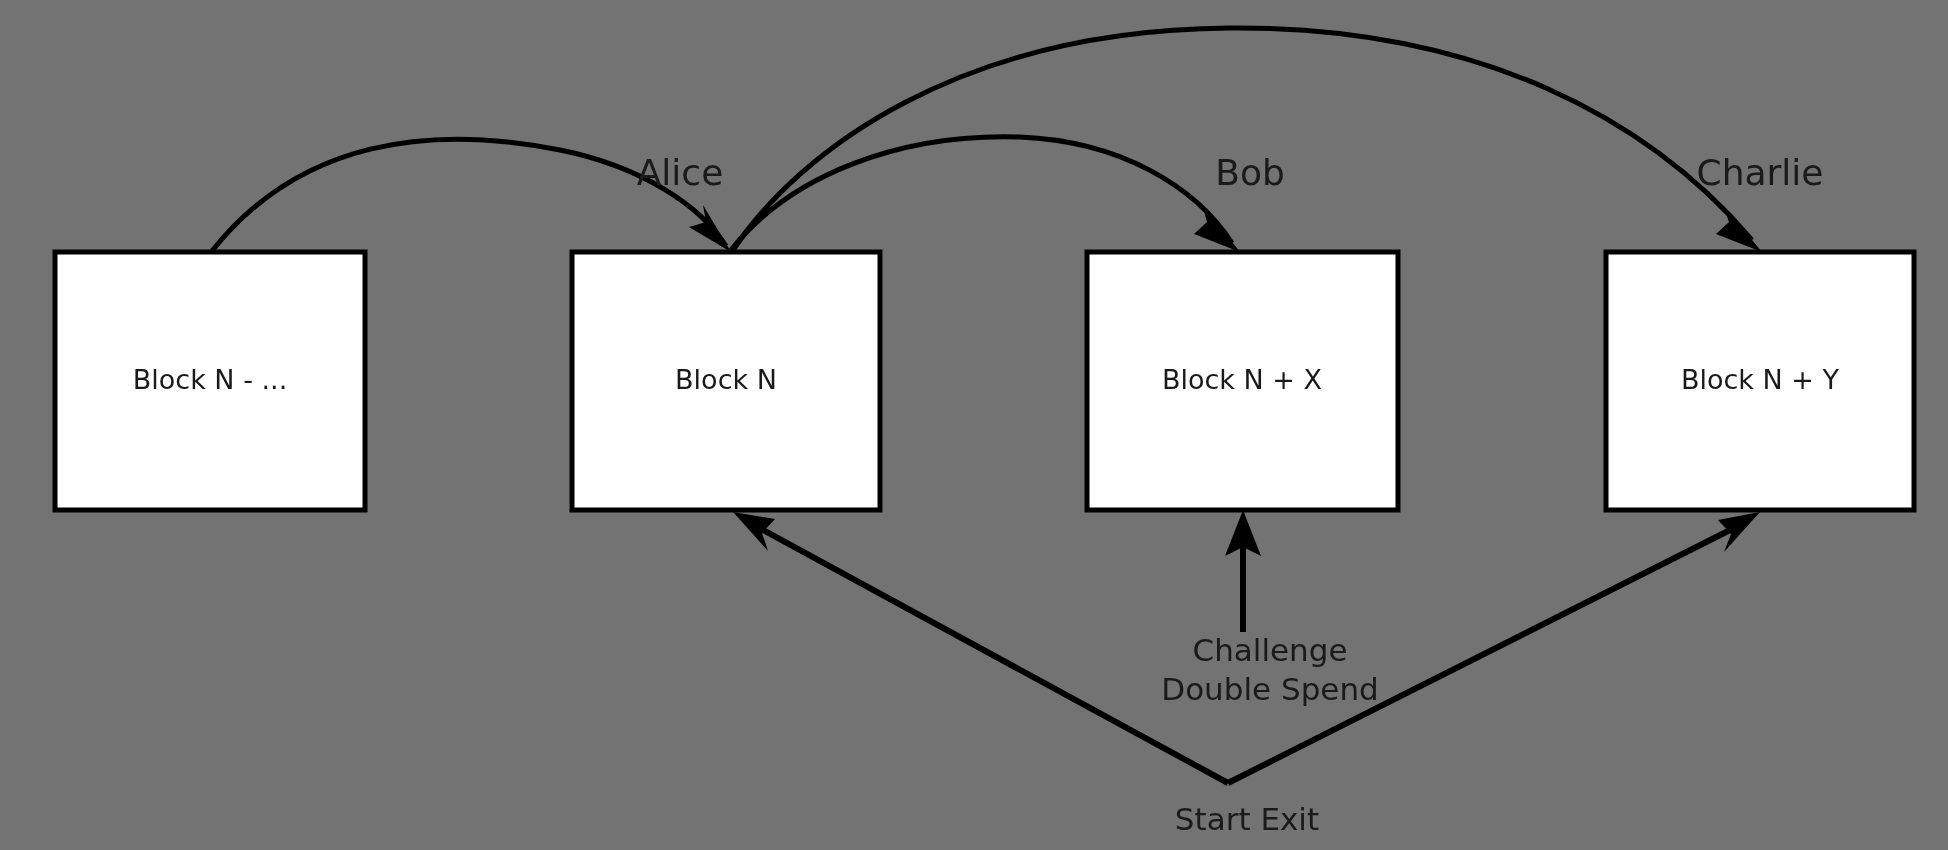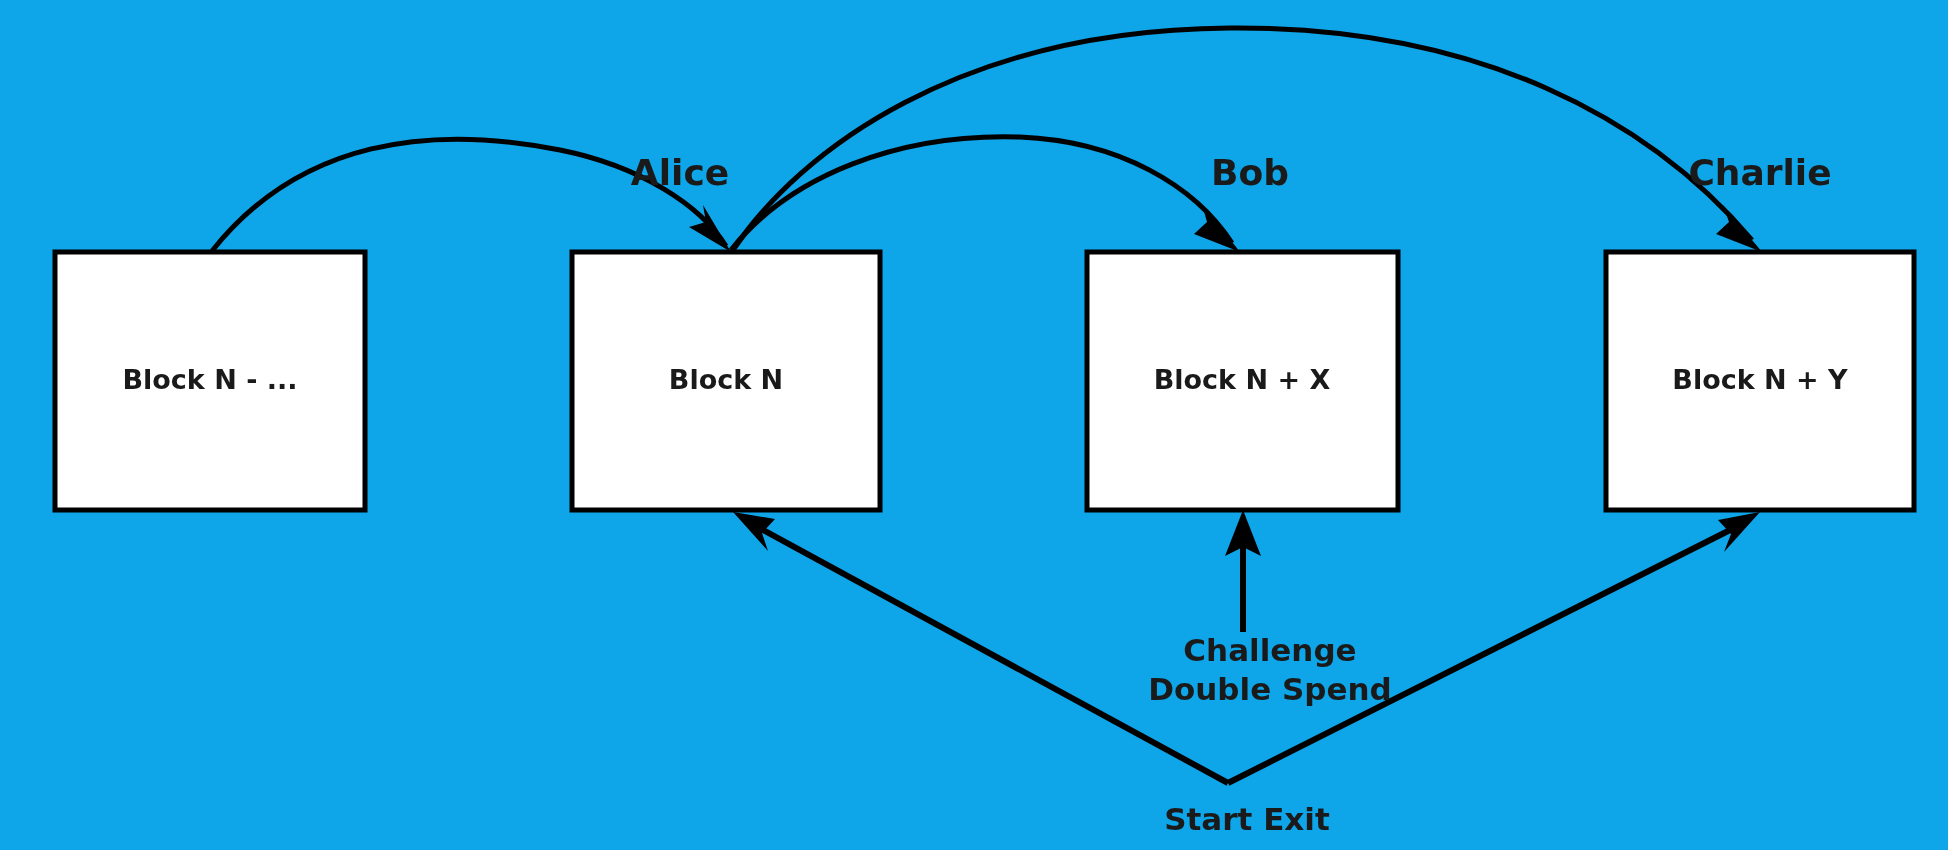--- a/index.html
+++ b/index.html
@@ -7,23 +7,22 @@
     padding: 0;
     background: #ffffff;
   }
   body {
     font-family: "DejaVu Sans", "Liberation Sans", sans-serif;
   }
   #canvas {
     position: relative;
     width: 1948px;
     height: 850px;
-    background: #0ea5e9;
+    background: #737373;
     overflow: hidden;
-    font-weight: bold;
   }
   #diagram-svg {
     position: absolute;
     top: 0;
     left: 0;
     width: 1948px;
     height: 850px;
     display: block;
   }
   .block-rect {

